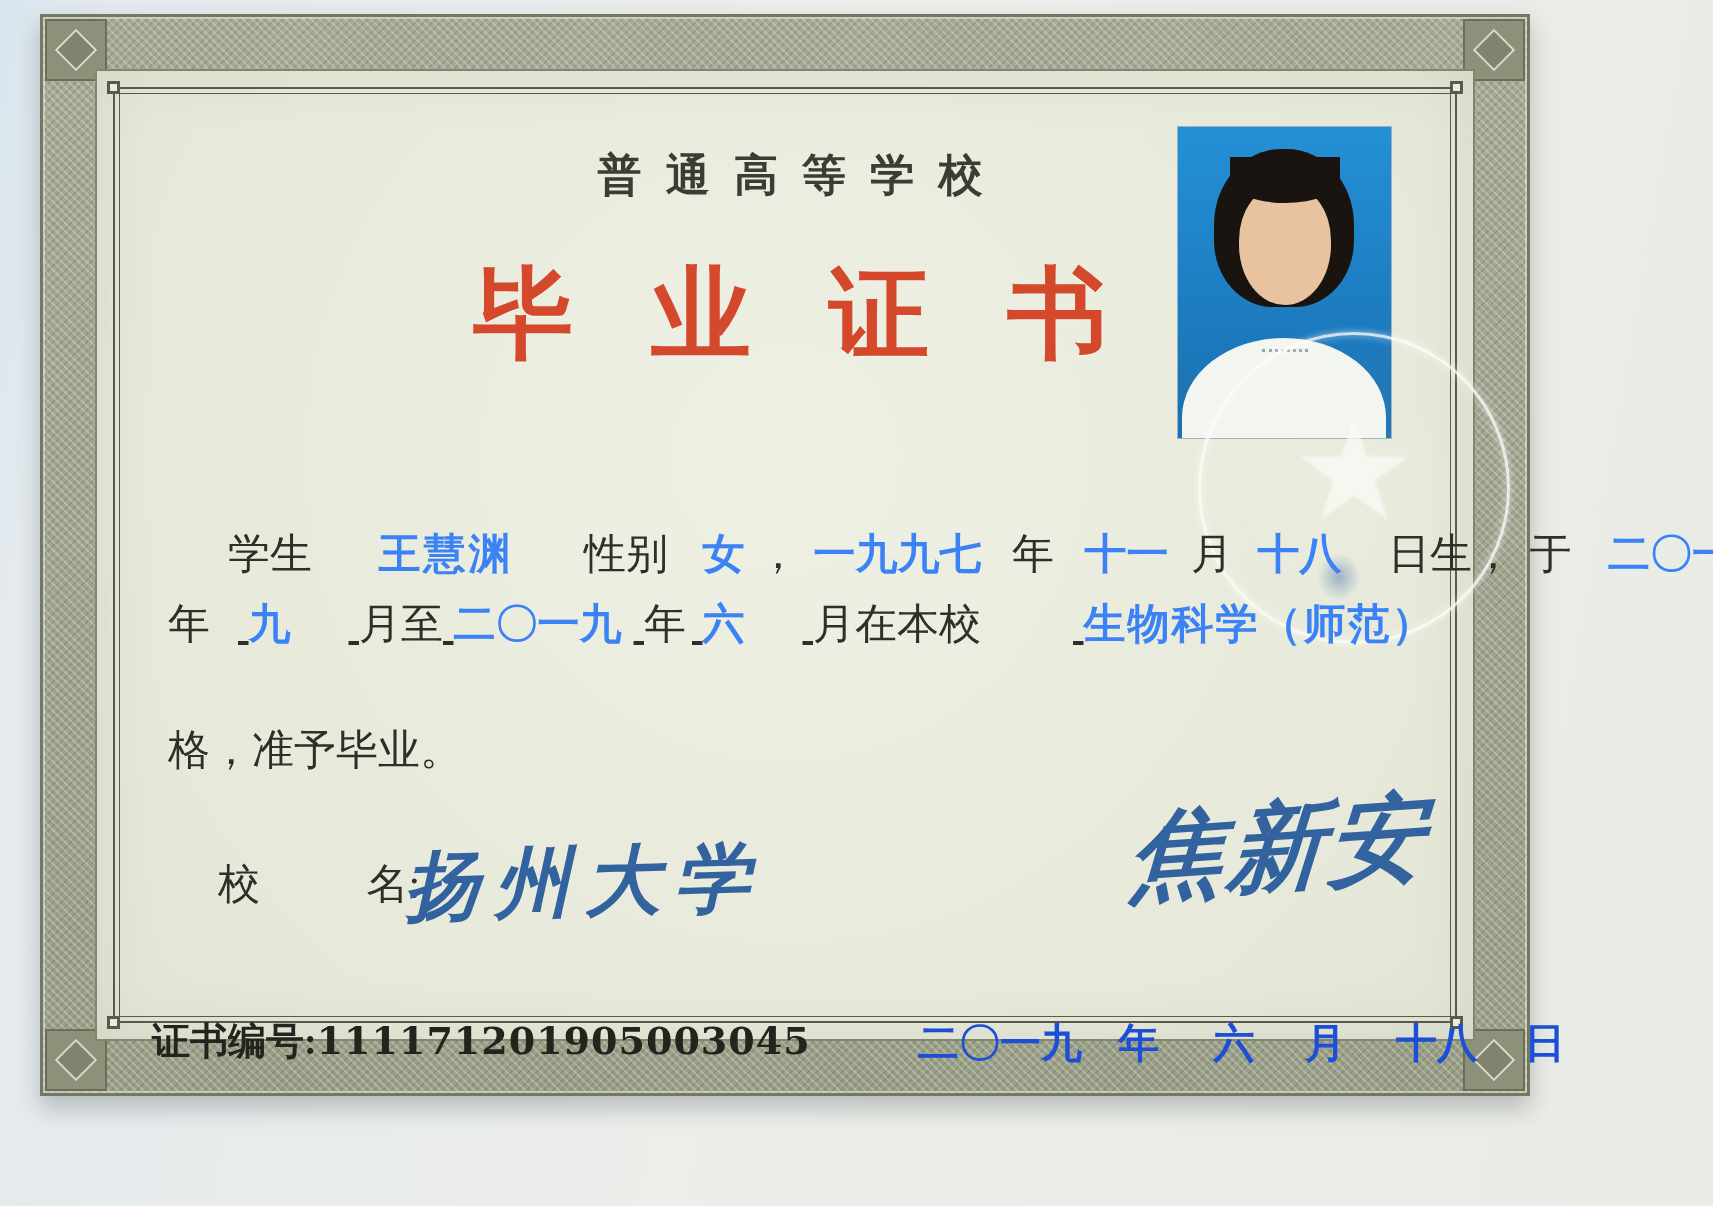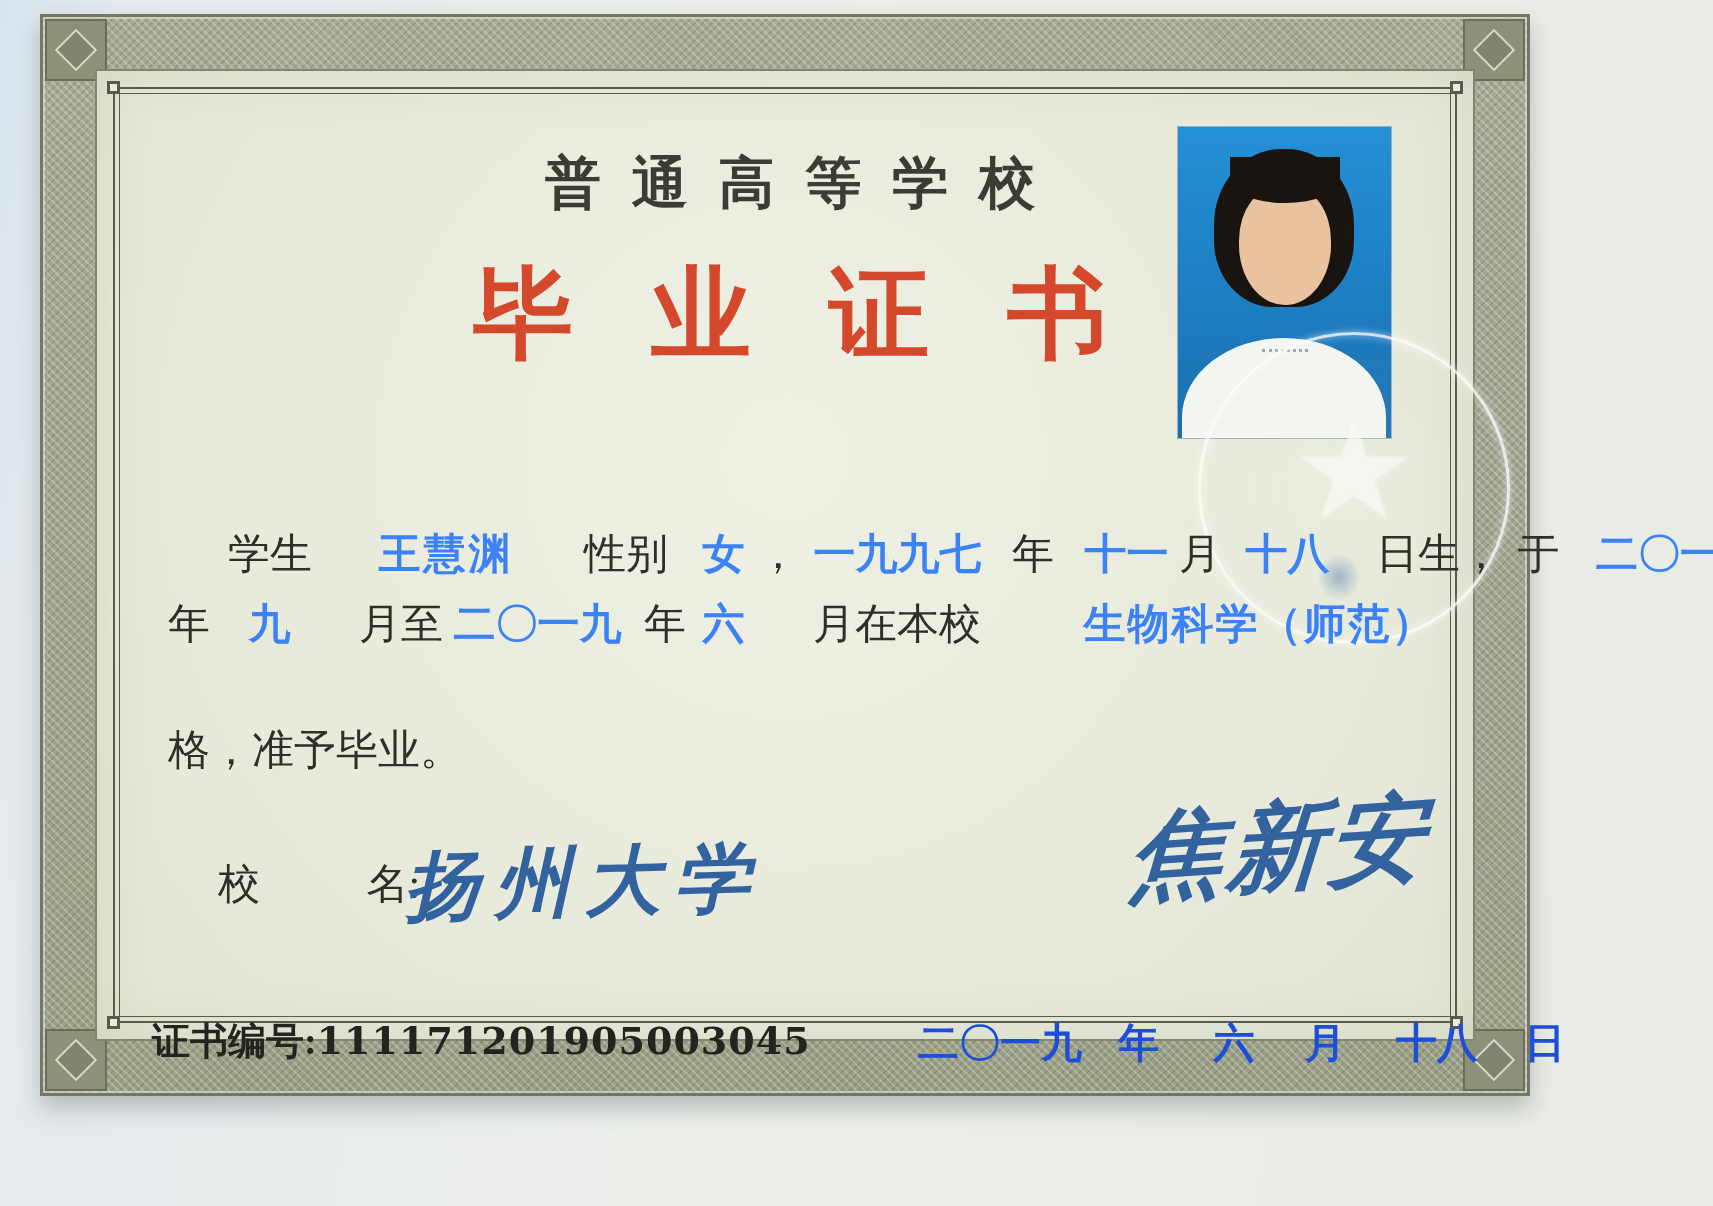--- a/index.html
+++ b/index.html
@@ -43,21 +43,21 @@
   .inner-border{position:absolute;inset:70px;border:2px solid #585b4a;pointer-events:none;}
   .inner-border::after{content:"";position:absolute;inset:4px;border:1px solid #585b4a;}
   .ib-dot{position:absolute;width:13px;height:13px;background:#e9ecdf;border:3px solid #585b4a;box-sizing:border-box;}
   .ib-dot.tl{left:64px;top:64px}.ib-dot.tr{right:64px;top:64px}
   .ib-dot.bl{left:64px;bottom:64px}.ib-dot.br{right:64px;bottom:64px}
 
   
   .abs{position:absolute;}
   .hdr{
     left:140px;top:146px;width:1300px;text-align:center;
-    font-size:56px;letter-spacing:0.55em;text-indent:0.55em;
+    font-size:44px;letter-spacing:0.55em;text-indent:0.55em;
     color:#3b3c34;font-weight:600;font-family:"Liberation Serif",serif;
   }
   .title{
     left:140px;top:248px;width:1300px;text-align:center;
     font-size:100px;letter-spacing:0.78em;text-indent:0.78em;
     color:#d4492c;font-weight:700;font-family:"Liberation Serif",serif;
     text-shadow:0 1px 0 rgba(255,255,255,0.5);
   }
 
   .bodyline{font-size:42px;color:#2e2f28;white-space:nowrap;font-weight:500;}
@@ -148,29 +148,29 @@
   </div>
 
   <div class="abs bodyline" style="left:228px;top:526px;">
     <span style="margin-right:56px">学生</span>
     <span class="fill" style="margin-right:60px;letter-spacing:3px">王慧渊</span>
     <span style="margin-right:24px">性别</span>
     <span class="fill" style="margin-right:2px">女</span>
     <span style="margin-right:4px">，</span>
     <span class="fill" style="margin-right:20px">一九九七</span>
     <span style="margin-right:20px">年</span>
-    <span class="fill" style="margin-right:0">十一</span>
+    <span class="fill" style="margin-right:12px">十一</span>
     <span style="margin-right:14px">月</span>
     <span class="fill" style="margin-right:36px">十八</span>
     <span style="margin-right:5px">日生，</span>
     <span style="margin-right:26px">于</span>
     <span class="fill">二〇一五</span>
   </div>
 
-  <div class="abs bodyline" style="left:168px;top:596px;">
+  <div class="abs bodyline" style="left:168px;top:596px;text-decoration:underline;">
     <span style="margin-right:28px">年</span>
     <span class="fill" style="margin-right:58px">九</span>
     <span>月至</span>
     <span class="fill" style="margin-right:12px">二〇一九</span>
     <span style="margin-right:6px">年</span>
     <span class="fill" style="margin-right:58px">六</span>
     <span style="margin-right:92px">月在本校</span>
     <span class="fill" style="letter-spacing:2px">生物科学（师范）</span>
   </div>
 

